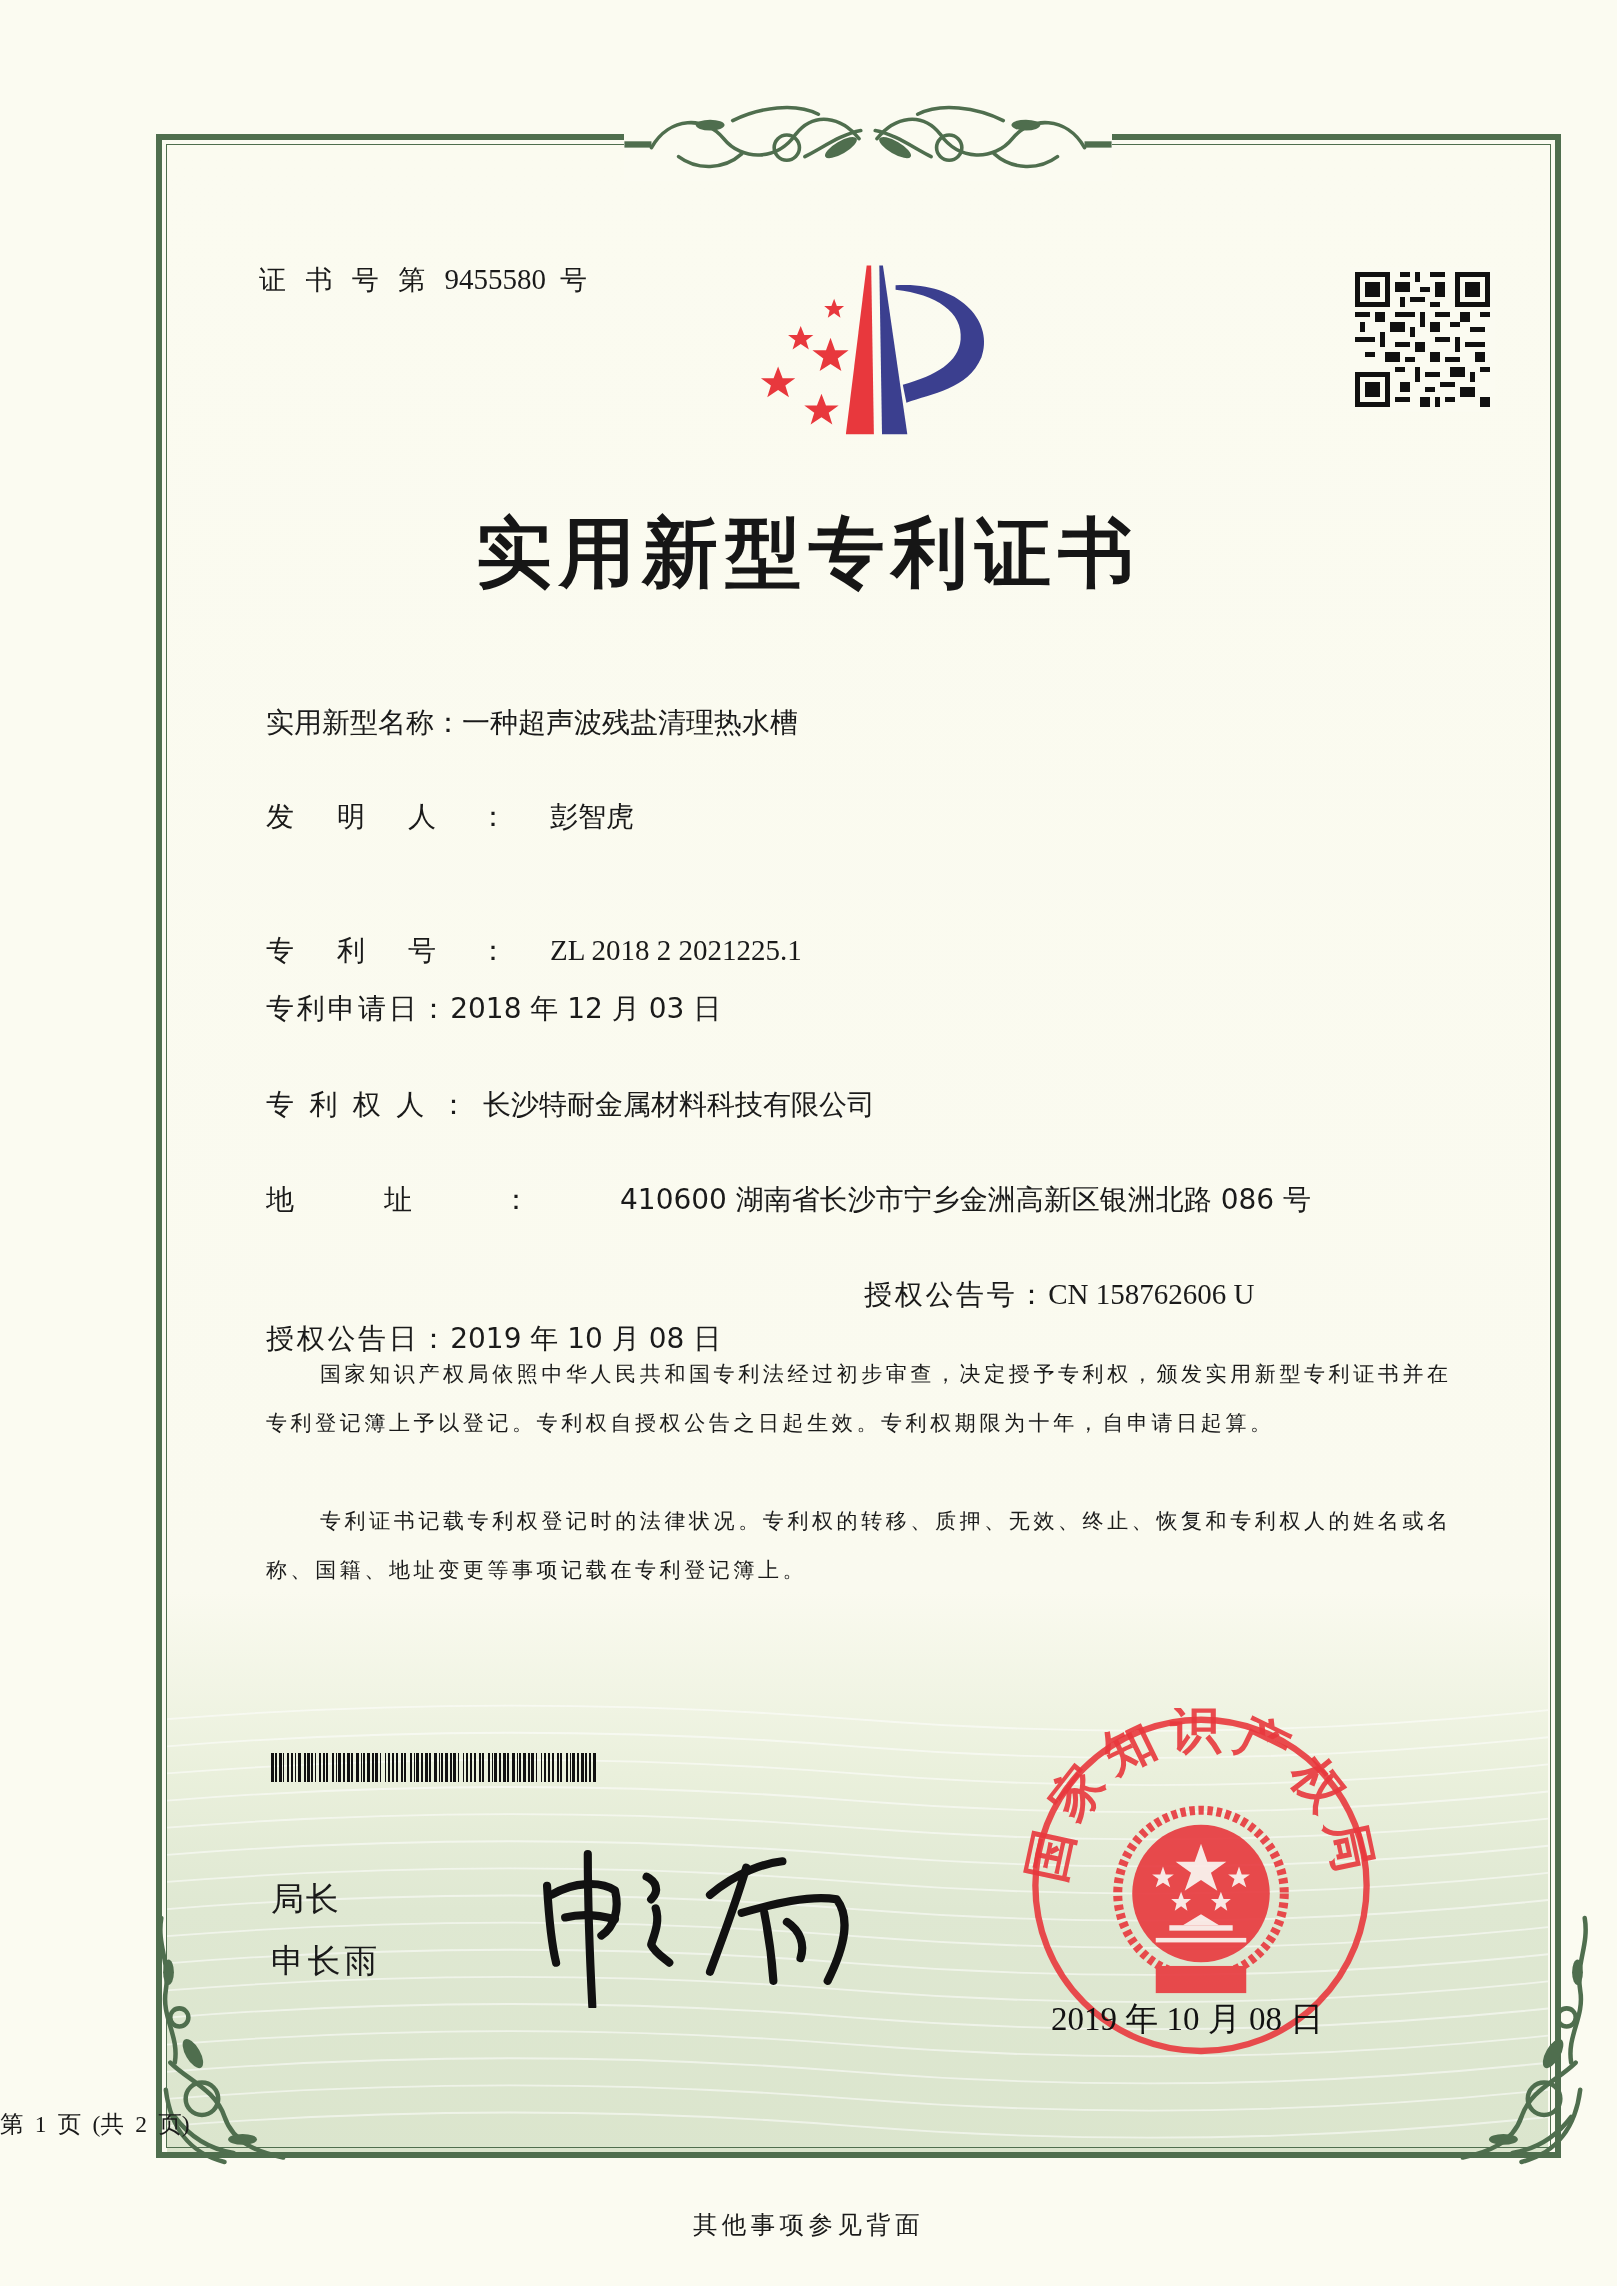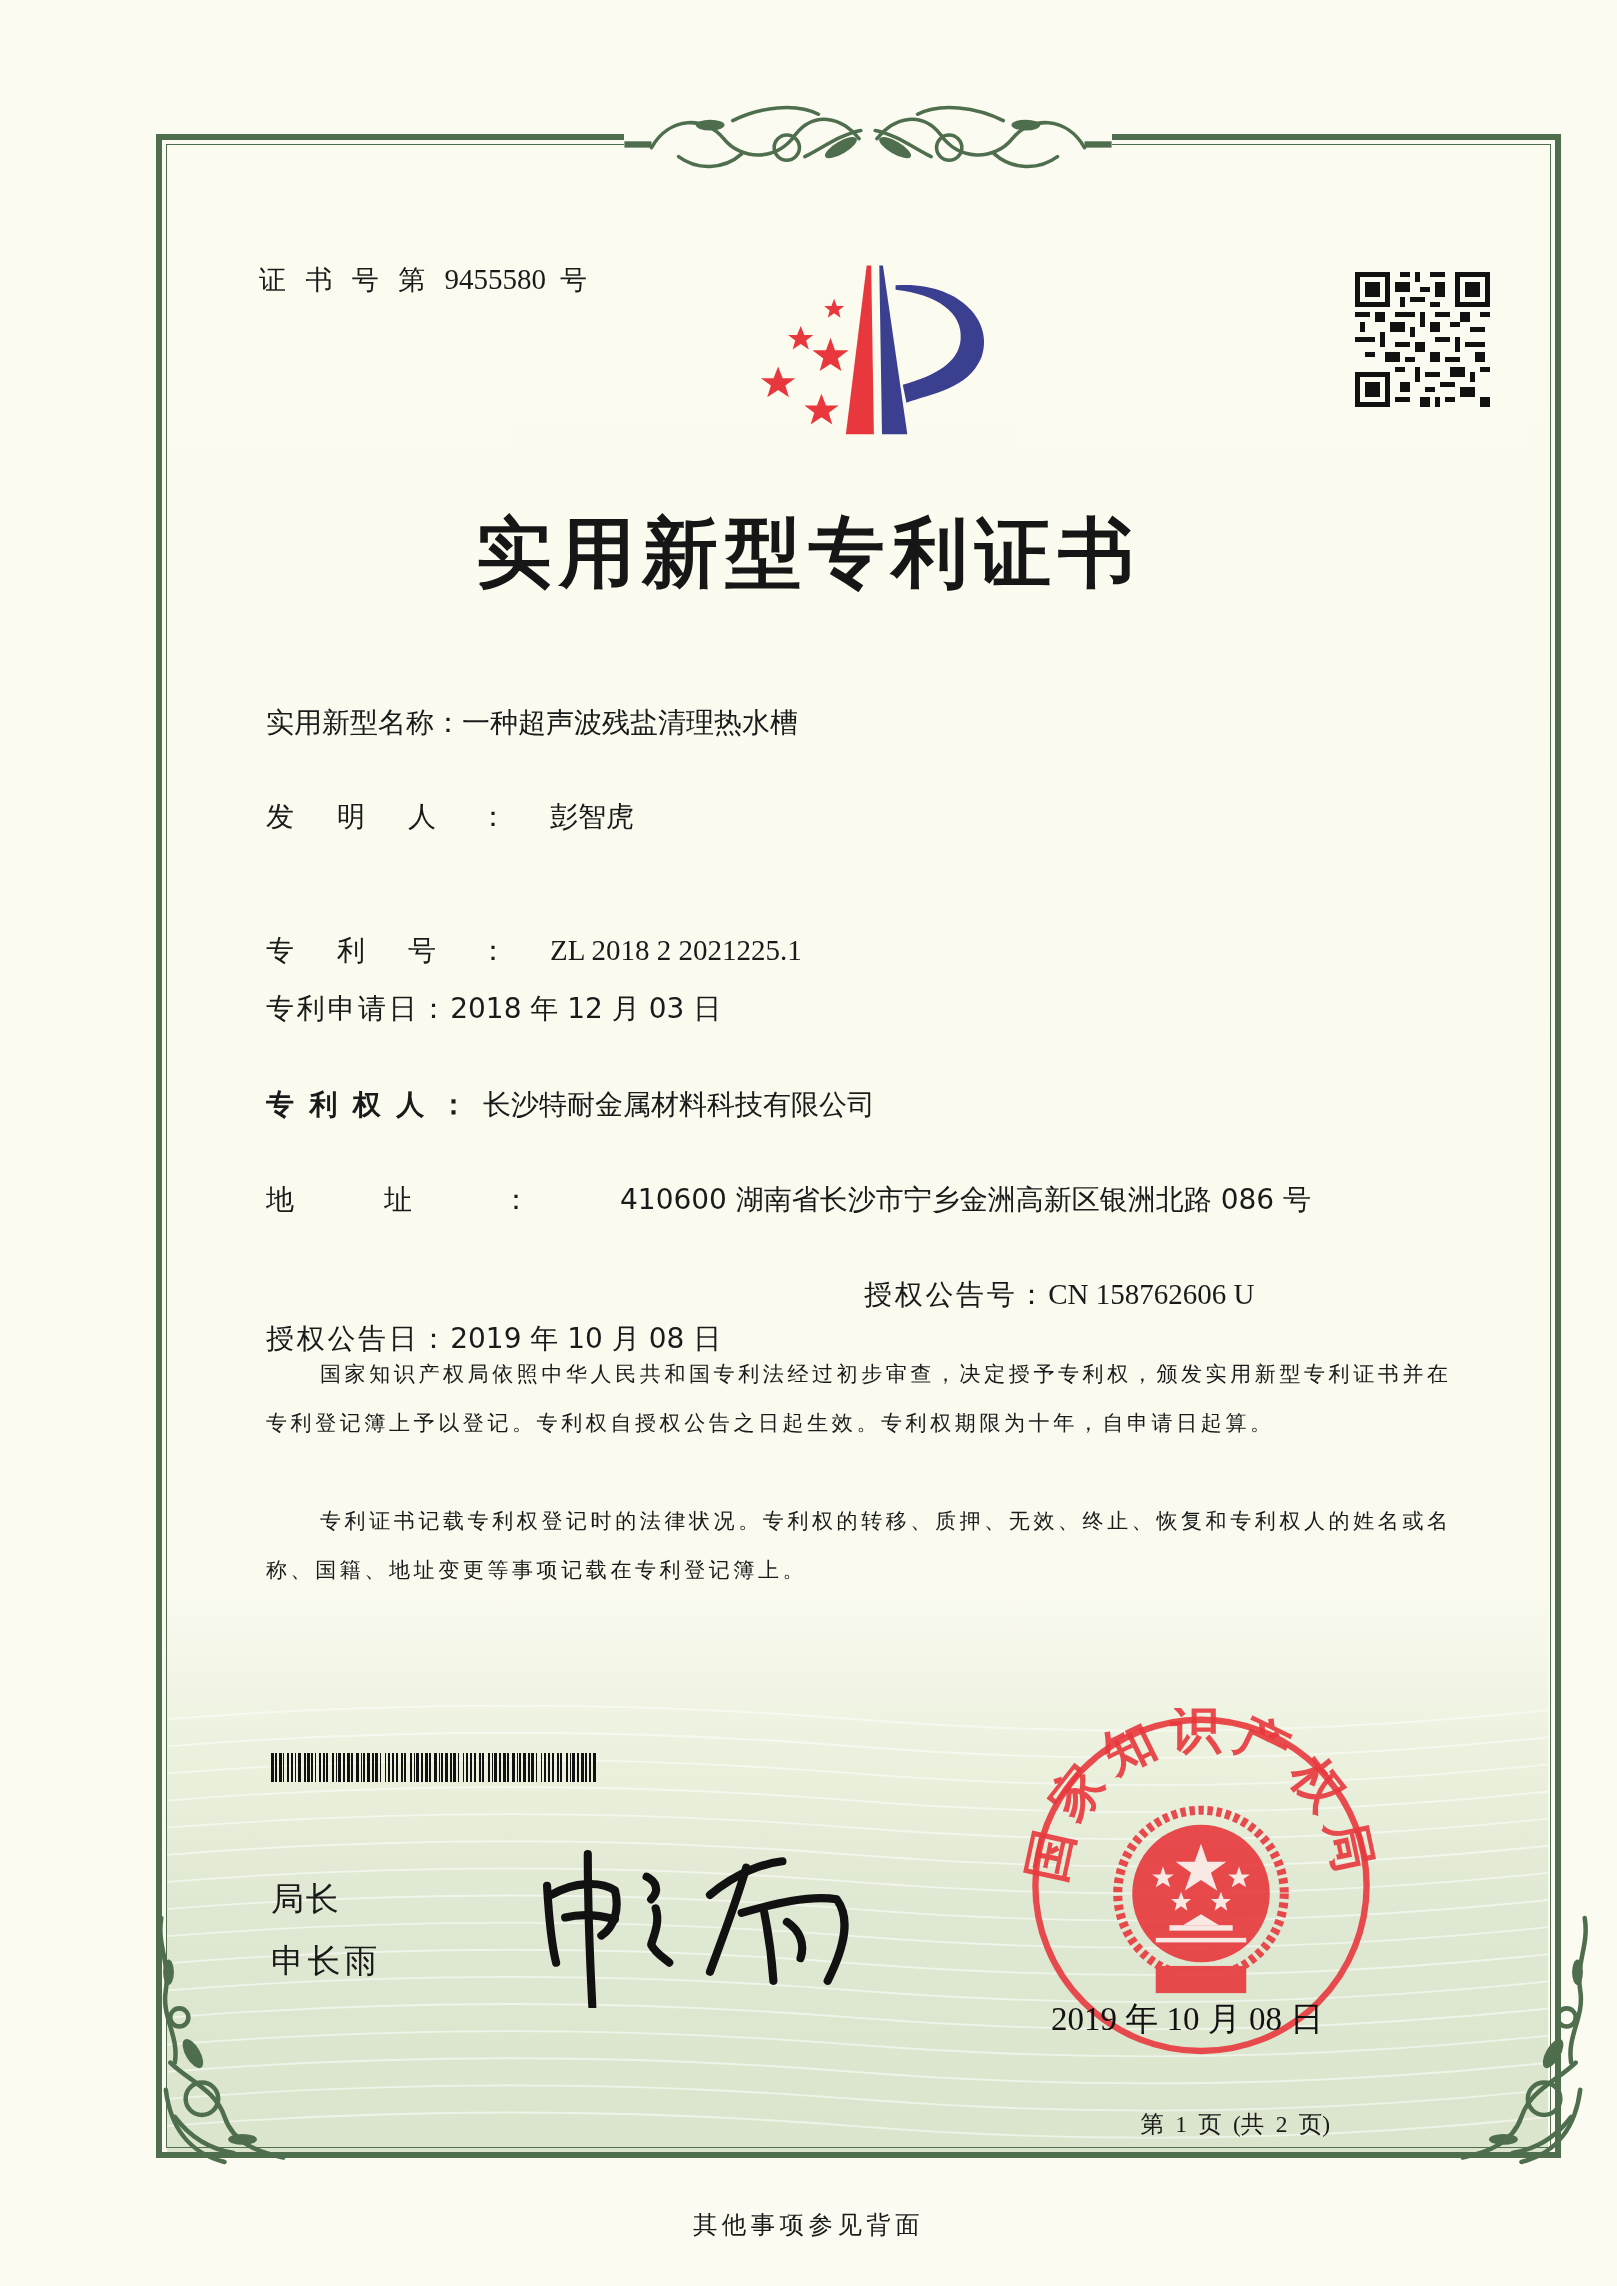--- a/index.html
+++ b/index.html
@@ -59,21 +59,21 @@
     .field .value { display: inline-block; }
     .f-name { top: 704px; }
     .f-inventor { top: 798px; }
     .f-patno { top: 894px; margin-top: 38px; }
     .f-appdate { top: 990px; }
     .f-holder { top: 1086px; }
     .f-address { top: 1181px; }
     .f-pubdate { top: 1320px; }
     .f-pubno { top: 1276px; left: 864px; }
     .spaced-3 { letter-spacing: 43px; }
-    .spaced-4 { letter-spacing: 15.4px; font-weight: bold; }
+    .spaced-4 { letter-spacing: 15.4px; }
     .spaced-5 { letter-spacing: 2.7px; }
     .mono-num { font-family: "Liberation Serif", serif; font-size: 29px; }
 
     .paragraph {
       position: absolute; left: 266px; width: 1203px; font-size: 21px; line-height: 49px;
       font-family: "DejaVu Sans", sans-serif; text-indent: 54px; letter-spacing: 3.6px;
     }
     .p1 { top: 1350px; }
     .p2 { top: 1497px; }
 
@@ -84,22 +84,22 @@
     .director-name { position: absolute; left: 271px; top: 1939px; font-size: 33px; font-family: "DejaVu Sans", sans-serif; letter-spacing: 3.6px; }
     .signature { position: absolute; left: 538px; top: 1845px; width: 344px; height: 163px; }
 
     .seal { position: absolute; left: 1020px; top: 1708px; width: 362px; height: 353px; }
     .seal-date {
       position: absolute; left: 1051px; top: 1997px; font-size: 33px; font-family: "Liberation Serif", serif;
       color: #111;
     }
 
     .page-count {
-      position: absolute; left: 0; width: 1296px; top: 2108px; text-align: right;
-      font-size: 23.5px; font-family: "Liberation Serif", serif; word-spacing: 5.4px; padding-left: 34px;
+      position: absolute; left: 0; width: 1296px; top: 2108px; text-align: left;
+      font-size: 23.5px; font-family: "Liberation Serif", serif; word-spacing: 5.4px;
     }
     .back-note {
       position: absolute; left: 0; width: 1617px; top: 2209px; text-align: center;
       font-size: 24.4px; letter-spacing: 4.5px; font-family: "DejaVu Sans", sans-serif;
     }
   </style>
 </head>
 <body>
 
 <div class="page-bg"></div>

